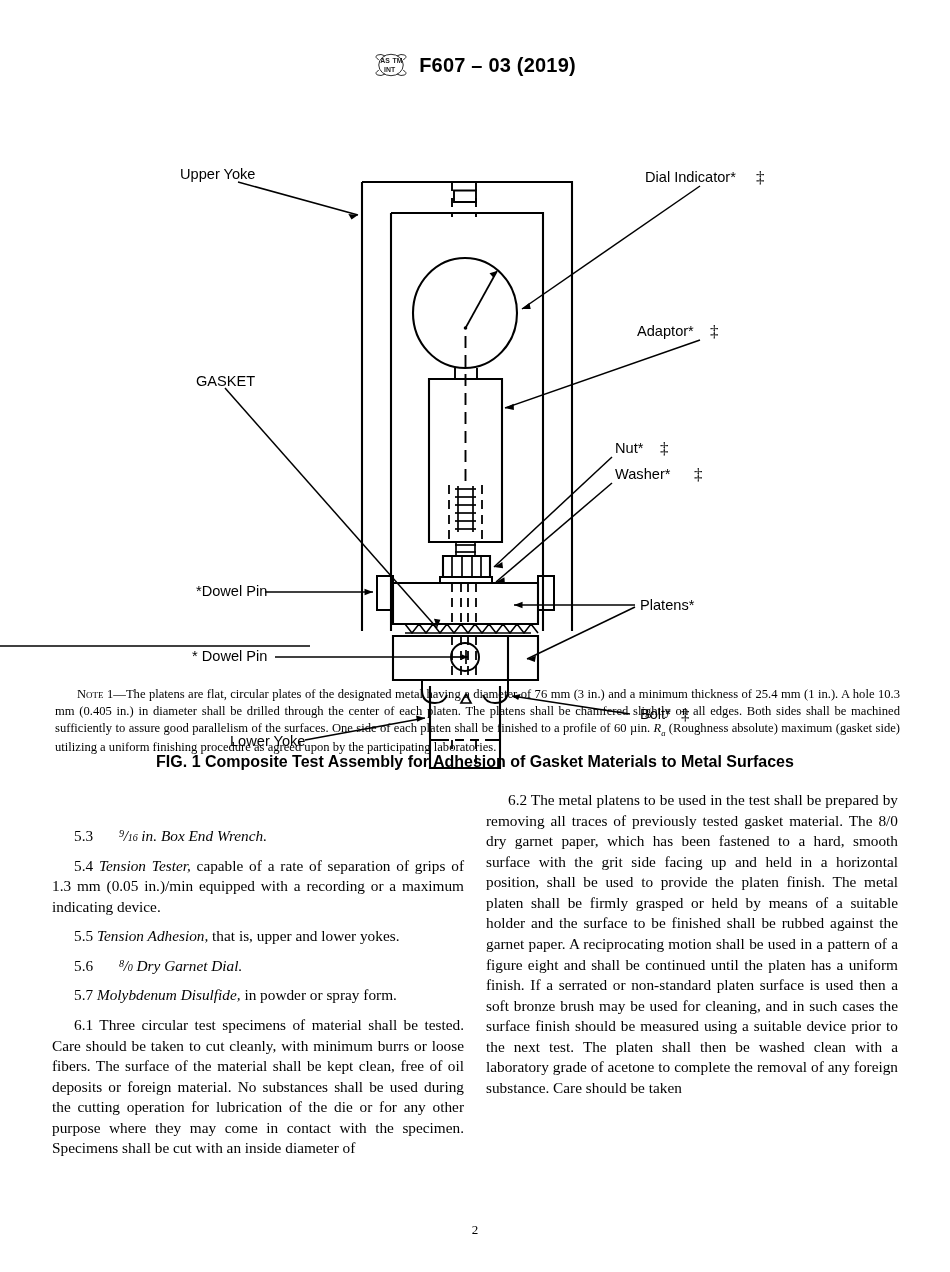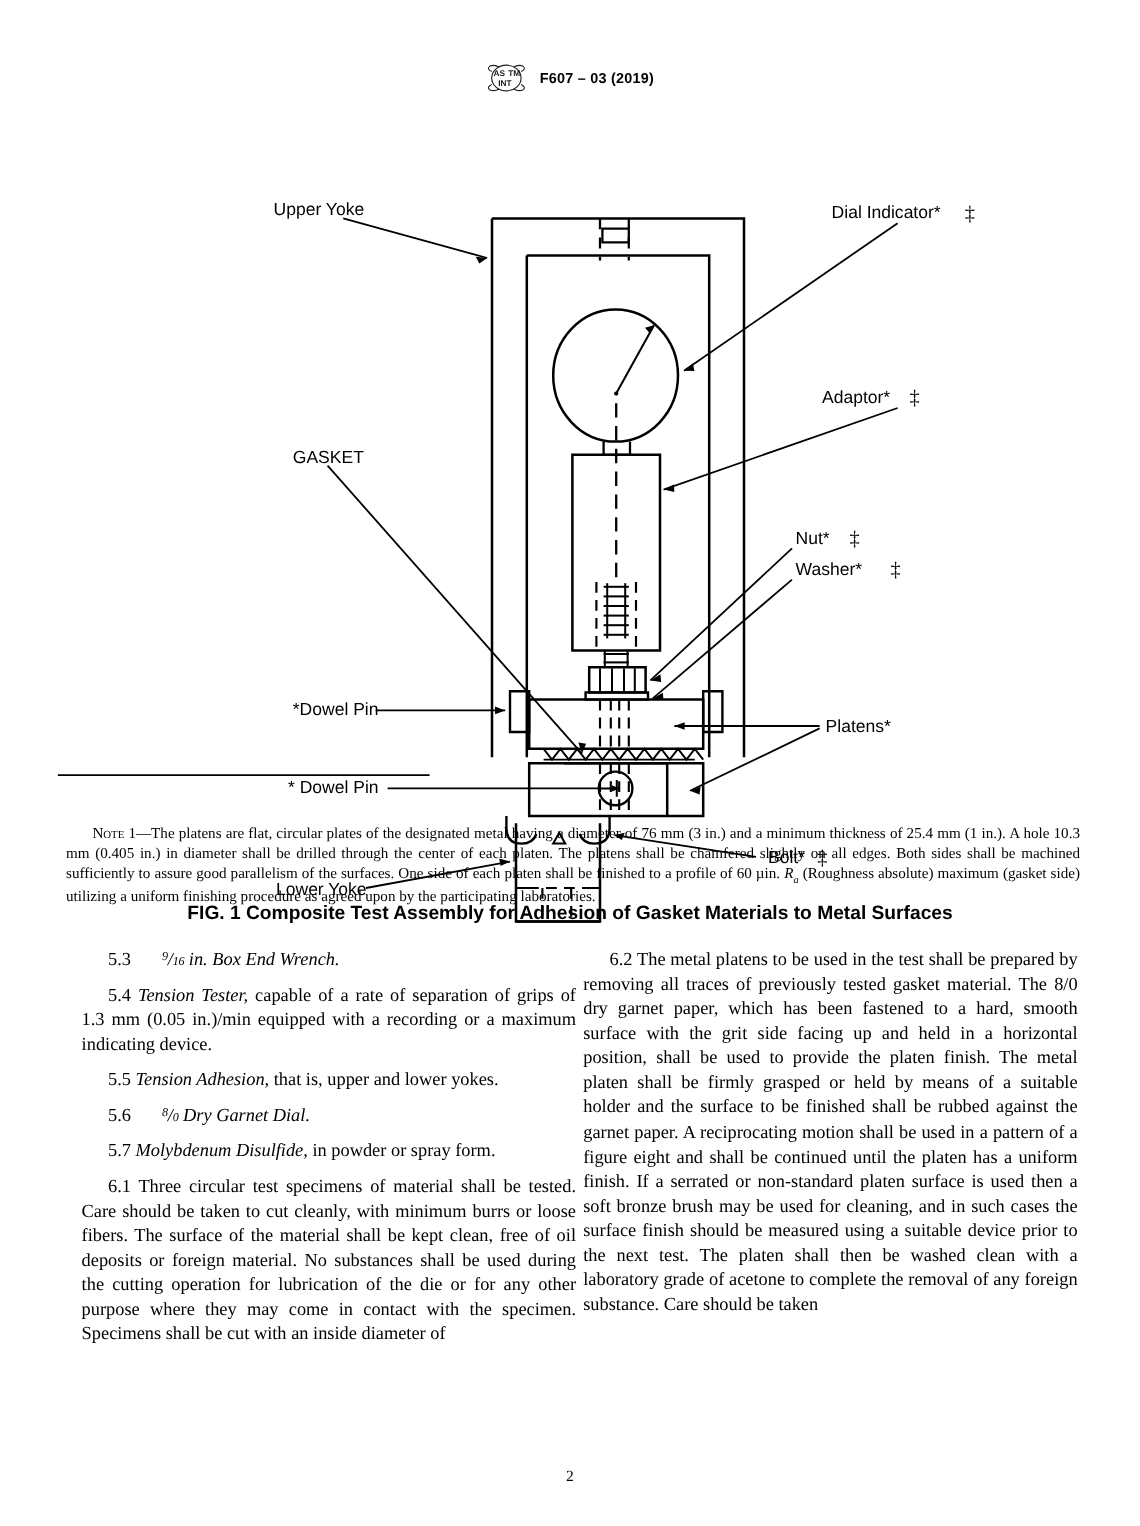--- a/index.html
+++ b/index.html
@@ -15,25 +15,25 @@
 
   
   .header {
     position:absolute; top:52px; left:0; width:950px;
     text-align:center;
     display:flex; align-items:center; justify-content:center; gap:11px;
   }
   .astm-logo { width:34px; height:26px; display:block; }
   .header-title {
     font-family:"Liberation Sans", sans-serif;
-    font-weight:bold; font-size:12px; letter-spacing:.2px;
+    font-weight:bold; font-size:20px; letter-spacing:.2px;
   }
 
   
-  .figure-wrap { position:absolute; top:86px; left:0; width:878px; height:600px;padding-left:48px; }
+  .figure-wrap { position:absolute; top:86px; left:0; width:878px; height:600px; }
   .figure-wrap svg { display:block; }
   .dlabel {
     font-family:"Liberation Sans", sans-serif;
     font-size:14.6px; fill:#000;
   }
   .dlabel-dagger {
     font-family:"Liberation Serif", serif;
     font-size:17px; fill:#000;
   }
 
@@ -54,21 +54,21 @@
     font-weight:bold; font-size:16px;
   }
 
   
   .col {
     position:absolute; top:790px; width:412px;
     font-size:15.3px; line-height:1.345;
     text-align:justify;
     text-justify:inter-word;
   }
-  .col-left  { left:68px; }
+  .col-left  { left:52px;margin-top:36px; }
   .col-right { left:486px; }
 
   .col p { margin:0 0 0 0; }
   .para { text-indent:22px; margin-bottom:9px !important; }
   .para-cont { text-indent:0; margin-bottom:9px !important; }
   .para em, .col em { font-style:italic; }
   .sec-head {
     font-weight:bold;
     text-indent:0;
     margin:12px 0 7px 0 !important;

